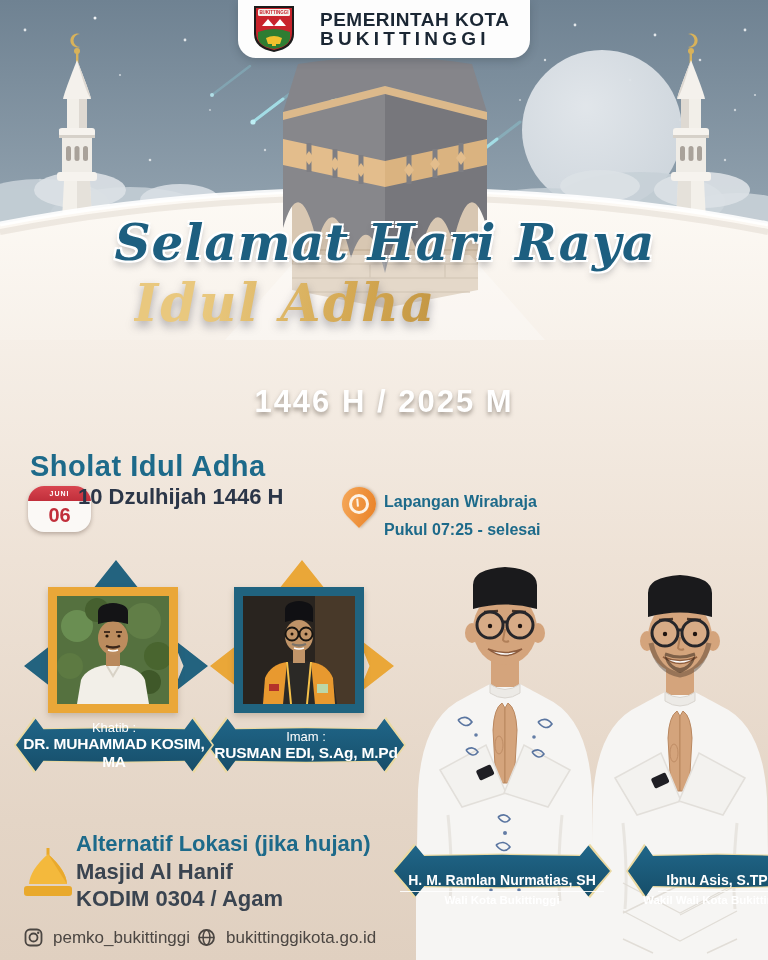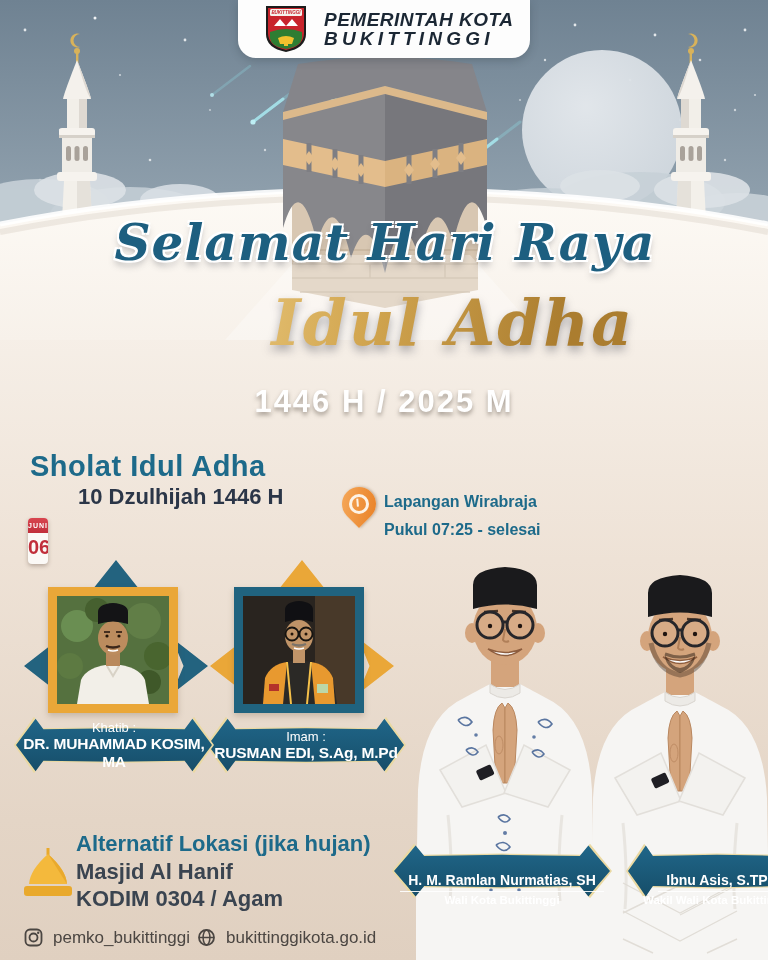--- a/index.html
+++ b/index.html
@@ -5,43 +5,43 @@
   html,body{margin:0;padding:0;background:#555;}
   .poster{position:relative;width:768px;height:960px;margin:0 auto;overflow:hidden;
     font-family:"Liberation Sans",sans-serif;
     background:linear-gradient(180deg,#f7f1ea 300px,#eee2d6 560px,#e4d5c6 820px,#e0d0c0 960px);}
   .abs{position:absolute;}
   svg{display:block;}
 
   
   .header-badge{position:absolute;left:238px;top:0;width:292px;height:58px;background:#fdfdfd;
     border-radius:0 0 18px 18px;box-shadow:0 3px 8px rgba(40,50,60,.25);
-    display:flex;align-items:center;gap:16px;padding-left:26px;box-sizing:border-box;z-index:6;font-style:italic;}
+    display:flex;align-items:center;gap:24px;padding-left:14px;box-sizing:border-box;z-index:6;}
   .org-text{color:#1b2734;font-weight:bold;line-height:1.02;}
   .org-line1{font-size:19px;letter-spacing:.5px;}
   .org-line2{font-size:19px;letter-spacing:4.2px;}
 
   
   .greeting{position:absolute;left:110px;top:213px;width:550px;text-align:center;z-index:5;
     font-family:"DejaVu Serif",serif;font-style:italic;font-weight:bold;font-size:50px;
     color:#1d5f80;letter-spacing:1px;
     text-shadow:-2px -2px 0 #fff,2px -2px 0 #fff,-2px 2px 0 #fff,2px 2px 0 #fff,0 5px 7px rgba(60,60,70,.35);}
-  .event-title{position:absolute;left:134px;top:272px;width:500px;text-align:right;z-index:5;
-    font-family:"DejaVu Serif",serif;font-style:italic;font-weight:bold;font-size:63px;letter-spacing:2px;
+  .event-title{position:absolute;left:134px;top:272px;width:500px;text-align:left;z-index:5;
+    font-family:"DejaVu Serif",serif;font-style:italic;font-weight:bold;font-size:52px;letter-spacing:2px;
     color:#c79a43;background:linear-gradient(100deg,#e9c87e 15%,#d3a751 45%,#ab7d2f 85%);
     -webkit-background-clip:text;background-clip:text;-webkit-text-fill-color:transparent;
-    filter:drop-shadow(0 5px 5px rgba(80,80,90,.45));margin-top:14px;}
+    filter:drop-shadow(0 5px 5px rgba(80,80,90,.45));}
   .year-line{position:absolute;left:184px;top:384px;width:400px;text-align:center;z-index:5;
     font-size:31px;font-weight:bold;color:#fff;letter-spacing:2px;
     text-shadow:0 3px 4px rgba(90,80,70,.5);}
 
   
   .sholat-heading{position:absolute;left:30px;top:450px;font-size:29px;font-weight:bold;color:#1d6a8a;letter-spacing:.5px;}
-  .cal{position:absolute;left:28px;top:486px;width:20px;height:46px;background:#fbf9f6;border-radius:4px;
-    box-shadow:0 2px 4px rgba(80,60,50,.35);overflow:hidden;margin-top:32px;}
+  .cal{position:absolute;left:28px;top:486px;width:63px;height:46px;background:#fbf9f6;border-radius:16px;
+    box-shadow:0 2px 4px rgba(80,60,50,.35);overflow:hidden;}
   .cal-top{height:15px;background:linear-gradient(#d8454f,#c12f3b);color:#fff;font-size:7px;font-weight:bold;
     text-align:center;line-height:15px;letter-spacing:1px;}
   .cal-day{font-size:20px;font-weight:bold;color:#c12f3b;text-align:center;line-height:29px;}
   .date-block{position:absolute;left:78px;top:484px;font-size:22px;font-weight:bold;color:#2b3648;line-height:26px;}
   .pin{position:absolute;left:342px;top:487px;width:34px;height:34px;
     background:linear-gradient(145deg,#f6ab5e,#e87e22);border-radius:50% 50% 50% 0;
     transform:rotate(-45deg);box-shadow:1px 1px 3px rgba(120,80,40,.4);}
   .pin::after{content:"";position:absolute;left:7px;top:7px;width:14px;height:14px;border:3px solid #fdf3e6;
     border-radius:50%;}
   .pin::before{content:"";position:absolute;left:16px;top:11px;width:2px;height:8px;background:#fdf3e6;

